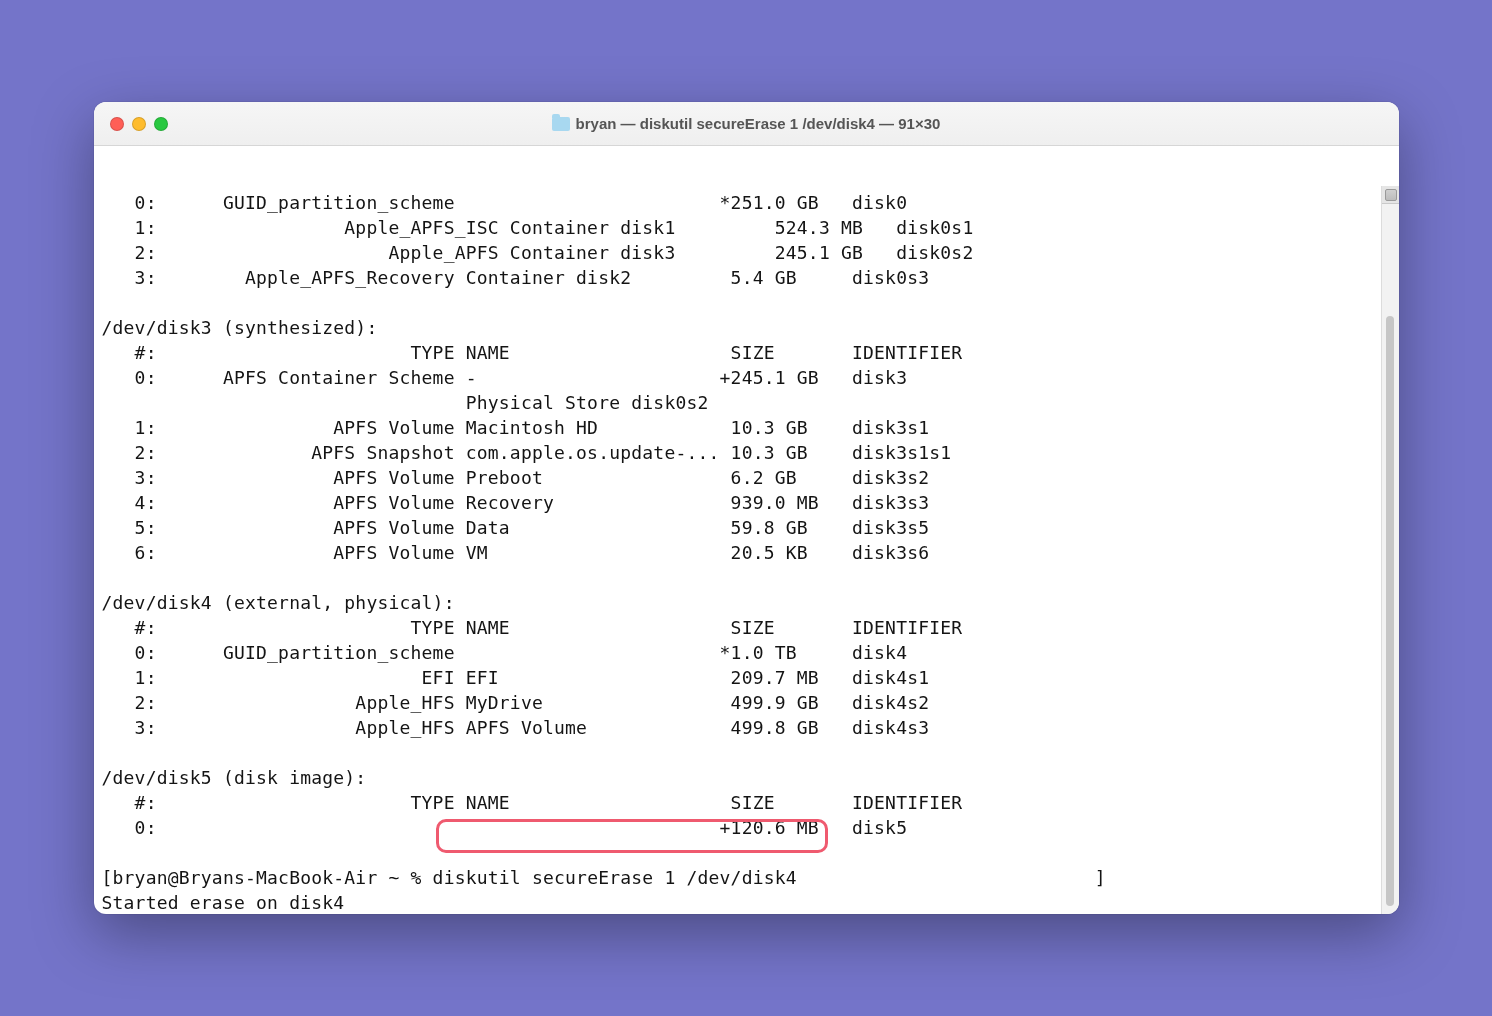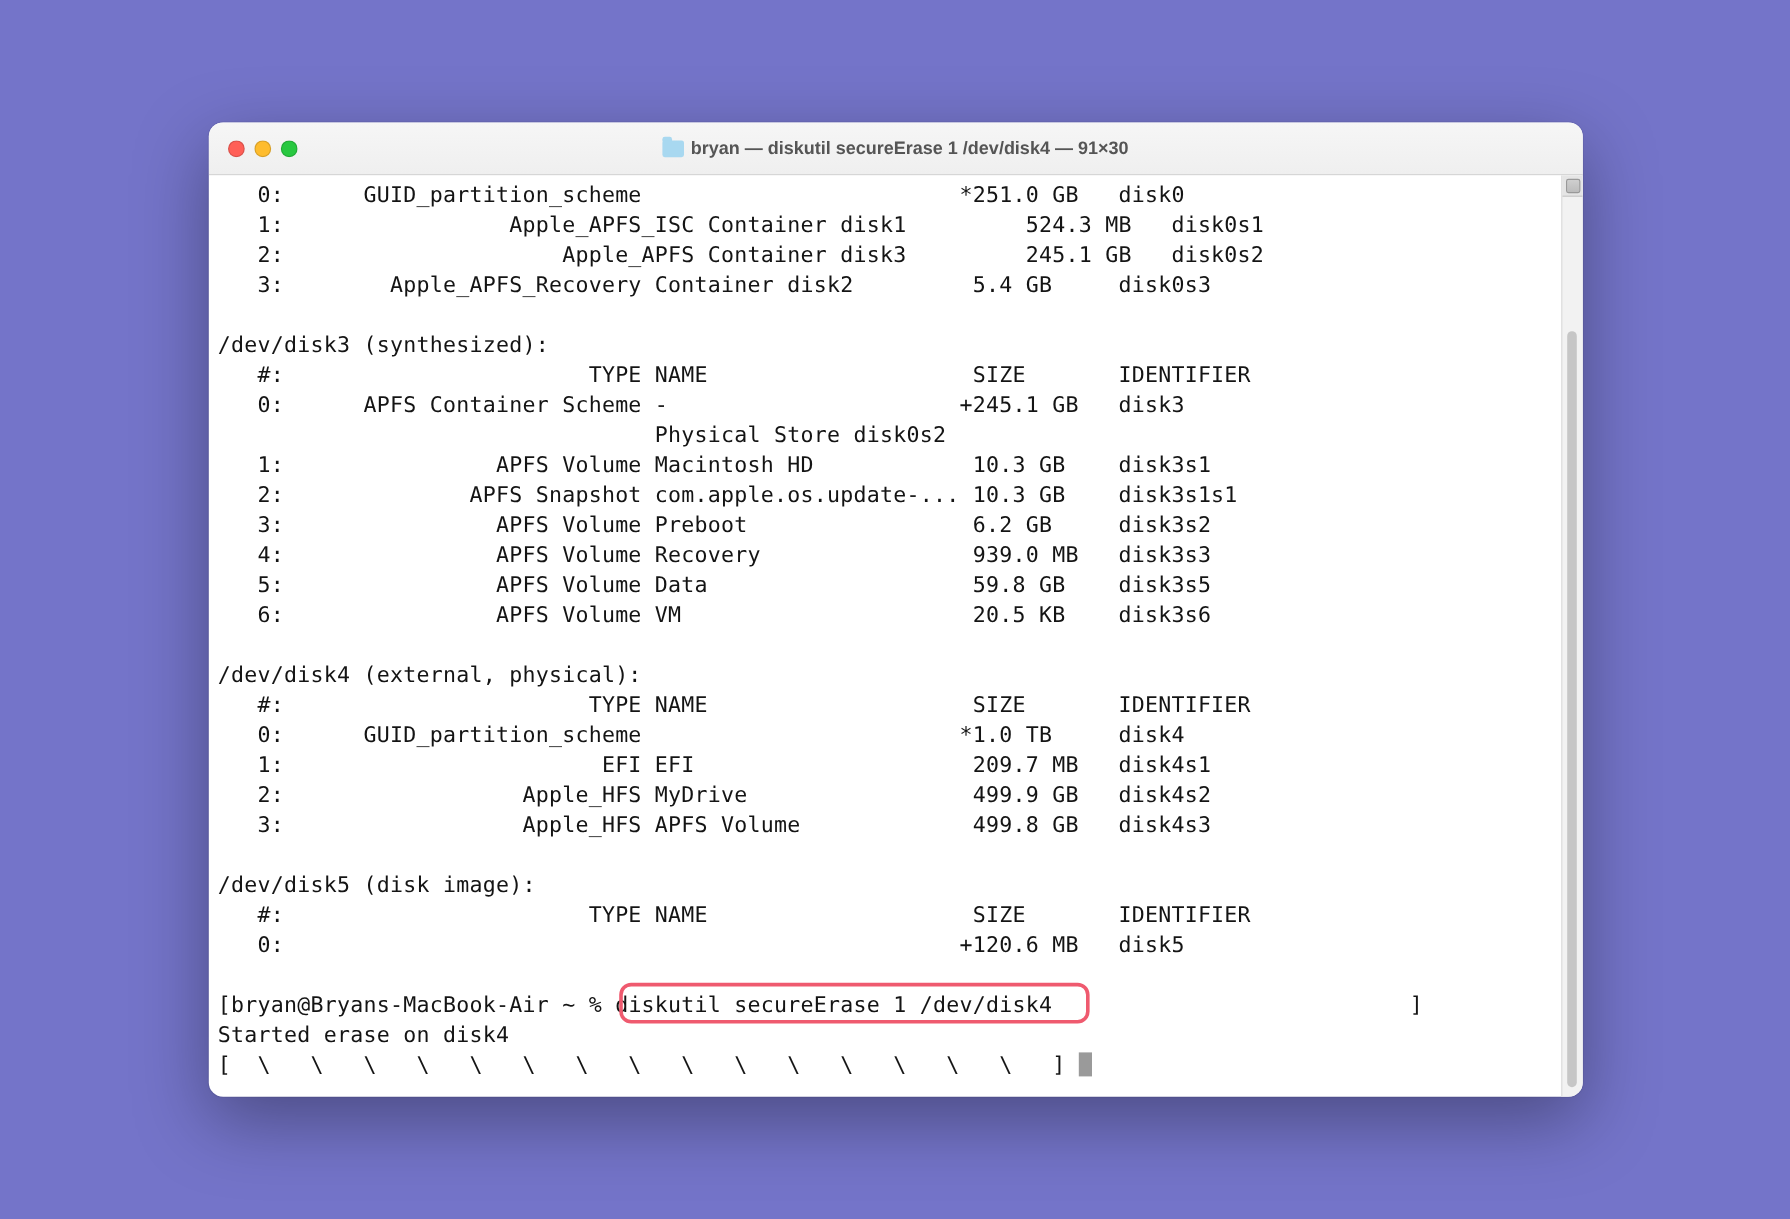--- a/index.html
+++ b/index.html
@@ -6,29 +6,30 @@
     body {
       background: #7474c9;
       width: 1492px;
       height: 1016px;
       display: flex;
       align-items: center;
       justify-content: center;
       font-family: -apple-system, "SF Mono", ui-monospace, Menlo, Monaco, Consolas, monospace;
     }
     .window {
-      width: 1145px;
+      width: 1305px;
       height: 812px;
       background: #ffffff;
       border-radius: 12px;
       box-shadow: 0 20px 60px rgba(0,0,0,0.35), 0 0 0 1px rgba(0,0,0,0.05);
       overflow: hidden;
       display: flex;
       flex-direction: column;
       position: relative;
+      gap: 40px;
     }
     .titlebar {
       height: 44px;
       background: linear-gradient(#f6f6f6, #efefef);
       border-bottom: 1px solid #d6d6d6;
       display: flex;
       align-items: center;
       position: relative;
       flex-shrink: 0;
     }

